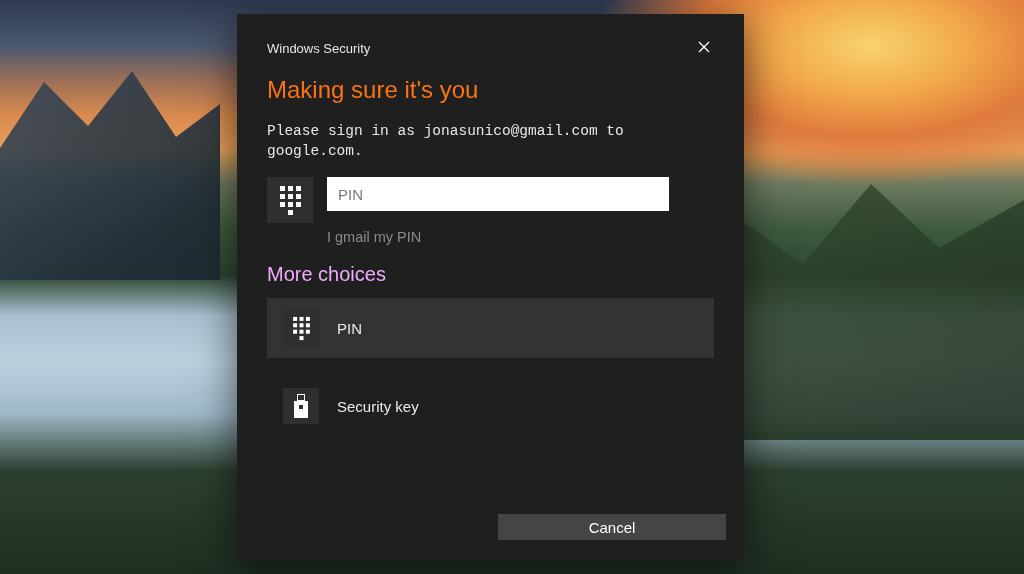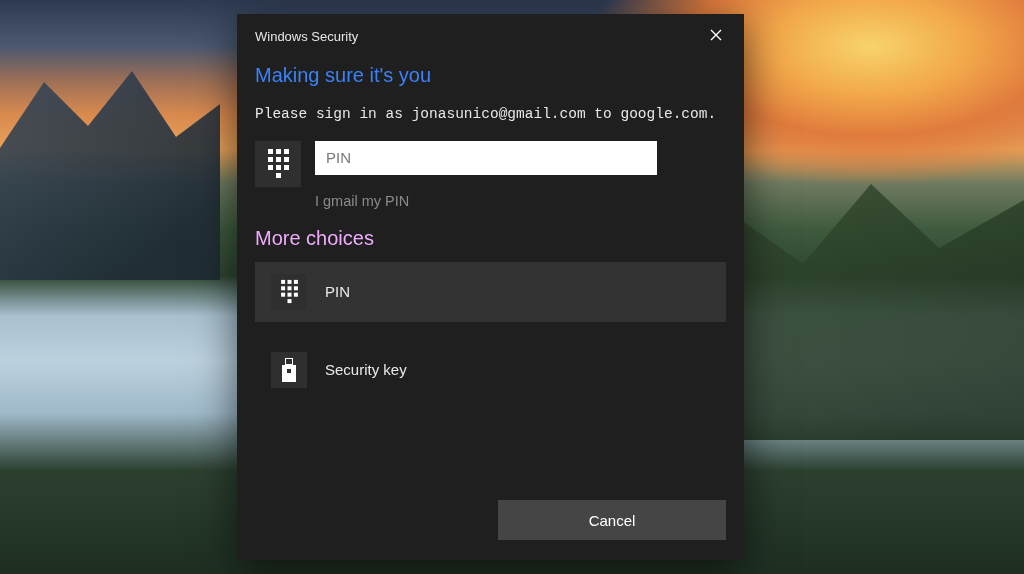--- a/index.html
+++ b/index.html
@@ -38,32 +38,32 @@
     background:linear-gradient(160deg,#3a5234 0%,#1d2e1d 90%);
     clip-path:polygon(0% 100%,0% 55%,15% 30%,35% 45%,55% 20%,75% 40%,100% 25%,100% 100%);
     opacity:.85;
   }
 
   
   .dialog{
     position:absolute;left:237px;top:14px;width:507px;height:546px;
     background:#1f1f1f;color:#fff;
     box-shadow:0 10px 40px rgba(0,0,0,.6);
-    padding:0;box-sizing:border-box;
+    padding:12px;box-sizing:border-box;
   }
   .titlebar{
     display:flex;align-items:center;justify-content:space-between;
     padding:8px 14px 2px 18px;font-size:13px;font-weight:400;color:#e6e6e6;
   }
   .close-btn{
     width:28px;height:28px;display:flex;align-items:center;justify-content:center;
     cursor:pointer;color:#fff;font-size:16px;
   }
   .content{padding:6px 18px 18px 18px;}
-  .heading{font-size:20px;font-weight:400;margin:6px 0 18px 0;color:#3b82f6;}
+  .heading{font-size:24px;font-weight:400;margin:6px 0 18px 0;color:#f97316;}
   .body-text{font-size:14.5px;color:#e8e8e8;margin:0 0 16px 0;line-height:1.35;font-family:Liberation Mono, monospace;}
 
   .pin-row{display:flex;align-items:flex-start;gap:14px;margin-top:6px;}
   .icon-tile{
     width:46px;height:46px;background:#2f2f2f;display:flex;align-items:center;justify-content:center;flex:0 0 auto;
   }
   .icon-tile.small{width:36px;height:36px;}
   .pin-col{flex:1;display:flex;flex-direction:column;}
   .pin-input{
     width:342px;height:34px;box-sizing:border-box;background:#fff;border:1px solid #fff;
@@ -82,21 +82,21 @@
     box-sizing:border-box;
   }
   .choice.selected{background:#333333;}
   .choice-label{font-size:15px;color:#eaeaea;}
 
   .button-row{
     position:absolute;bottom:20px;left:0;right:0;display:flex;justify-content:flex-end;
     padding:0 18px;box-sizing:border-box;
   }
   .btn{
-    width:228px;height:40px;background:#454545;color:#fff;border:none;font-size:15px;
+    width:228px;height:26px;background:#454545;color:#fff;border:none;font-size:15px;
     cursor:pointer;
   }
 
   
   .keypad-icon{display:grid;grid-template-columns:repeat(3,5px);grid-template-rows:repeat(4,5px);gap:3px;}
   .keypad-icon span{width:5px;height:5px;background:#fff;}
   .keypad-icon span.empty{background:transparent;}
 
   
   .usb-icon{width:14px;height:24px;position:relative;}

